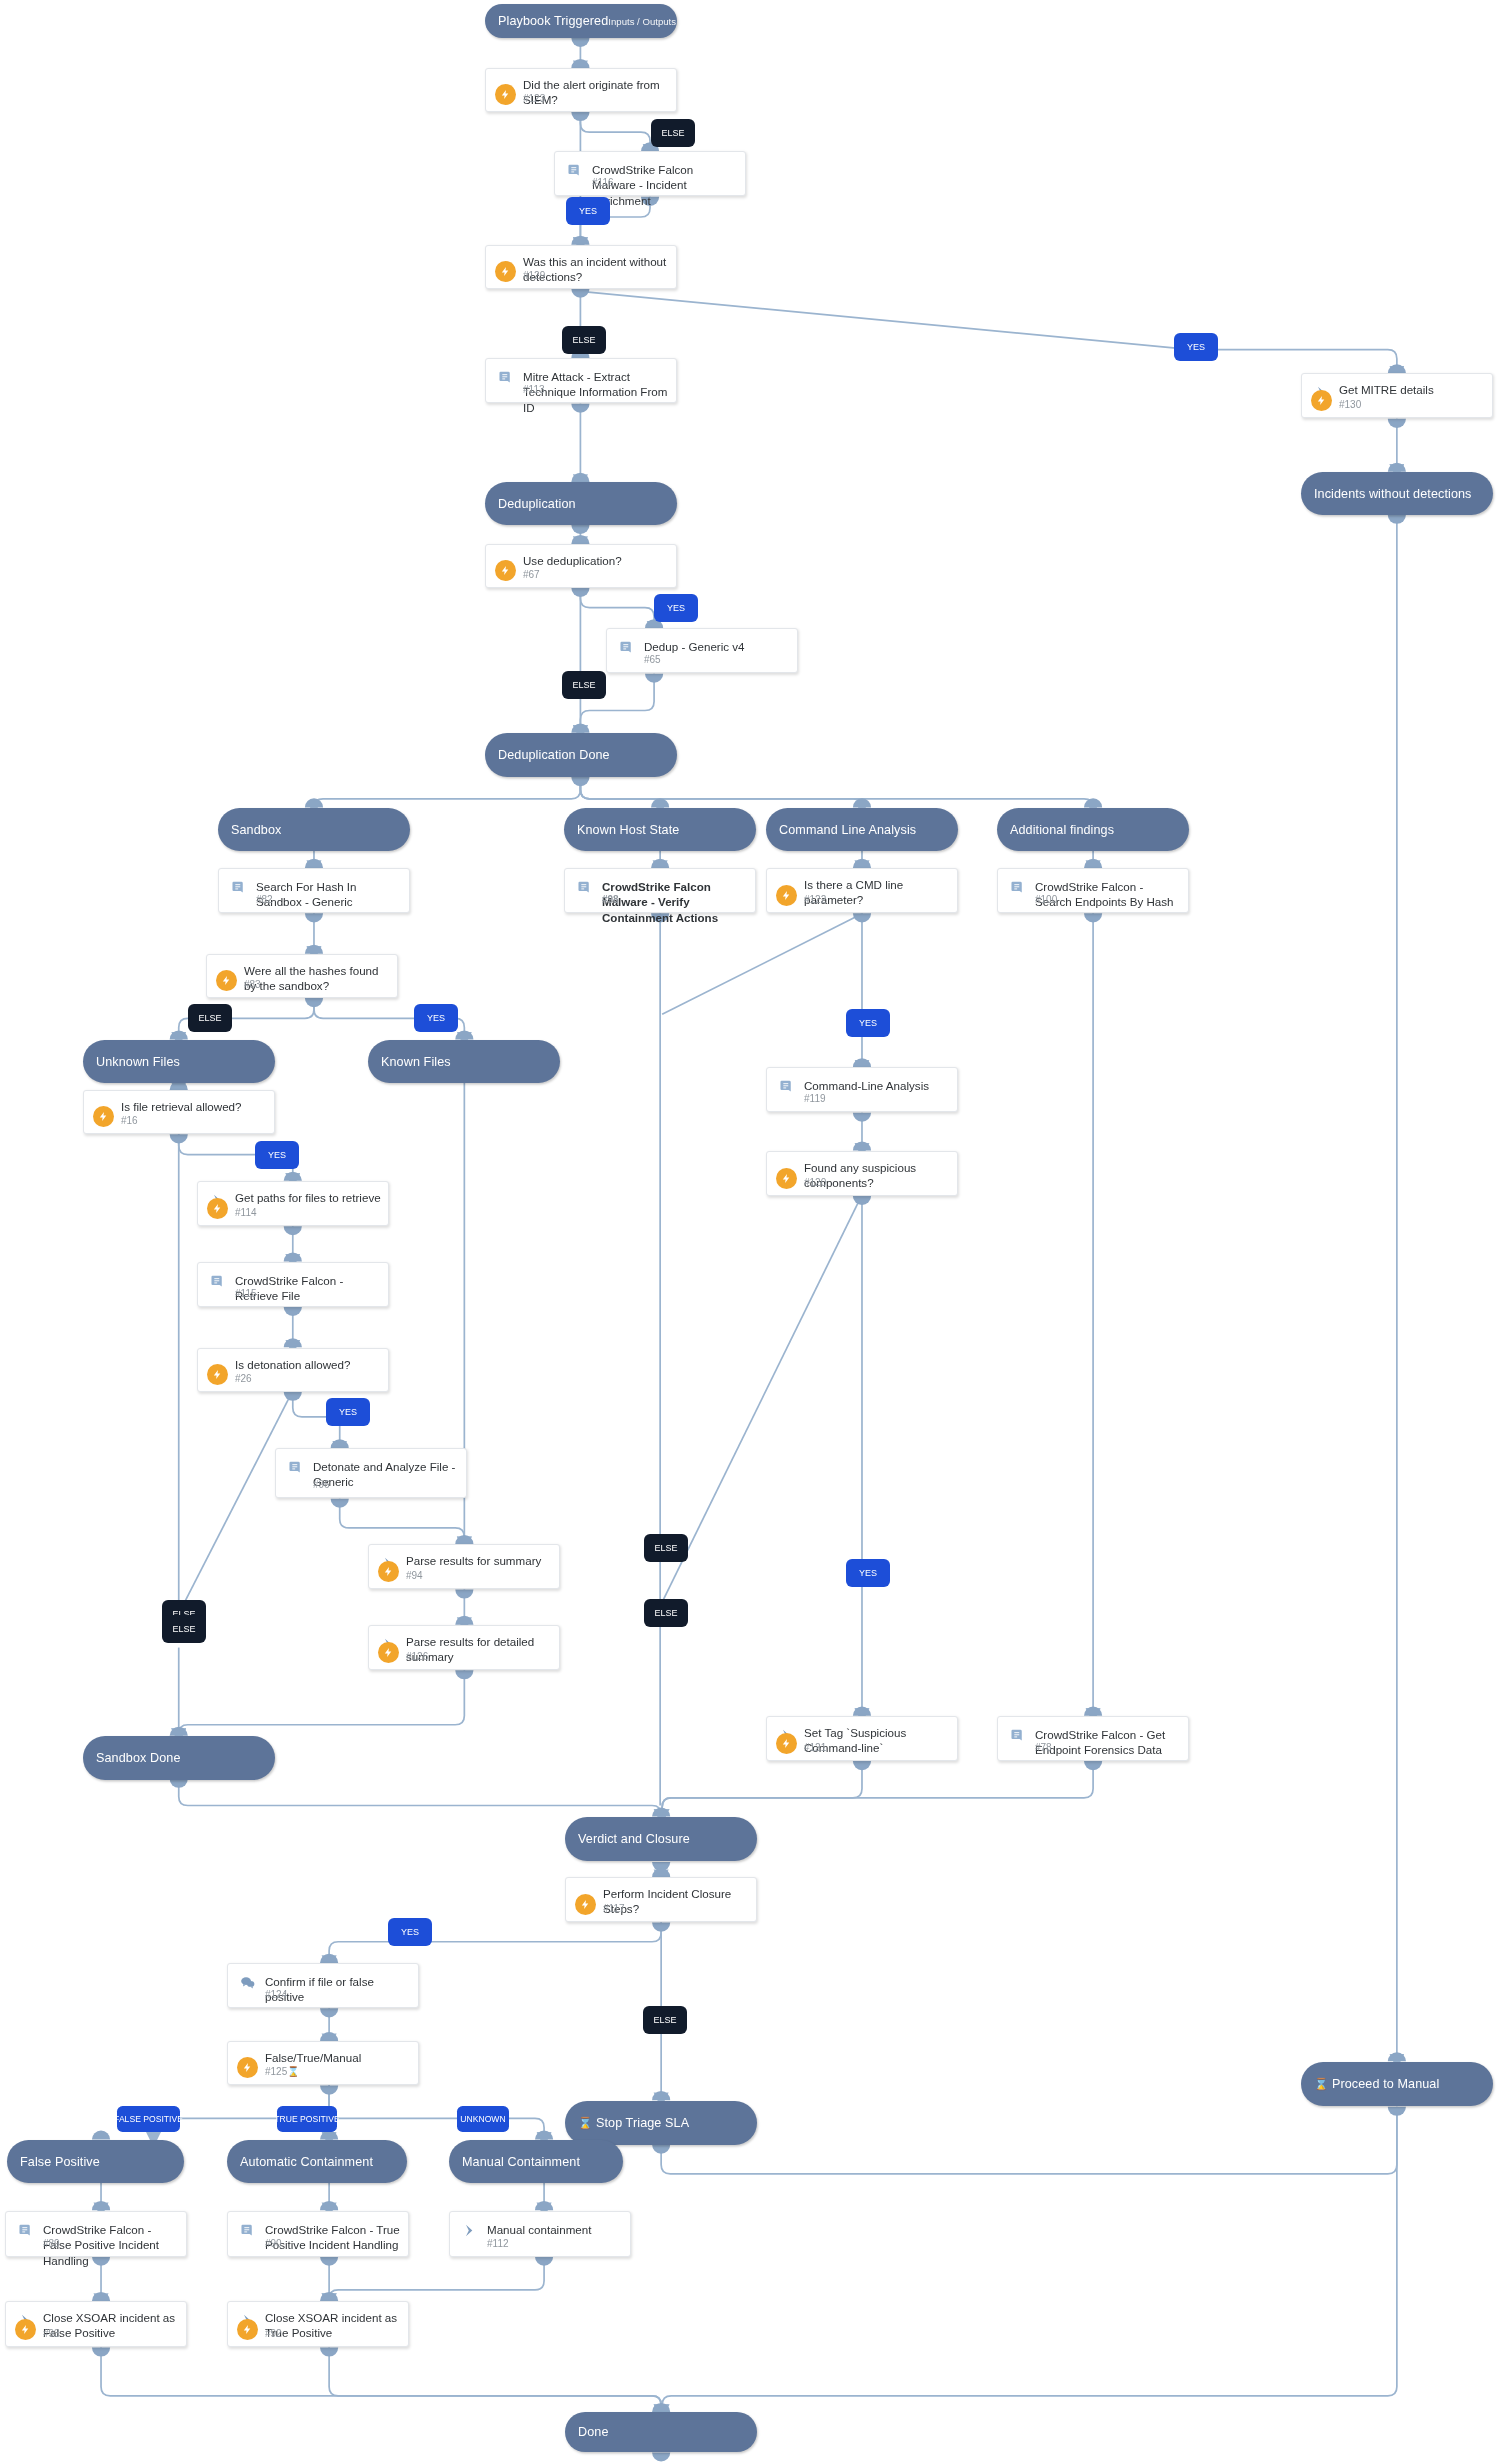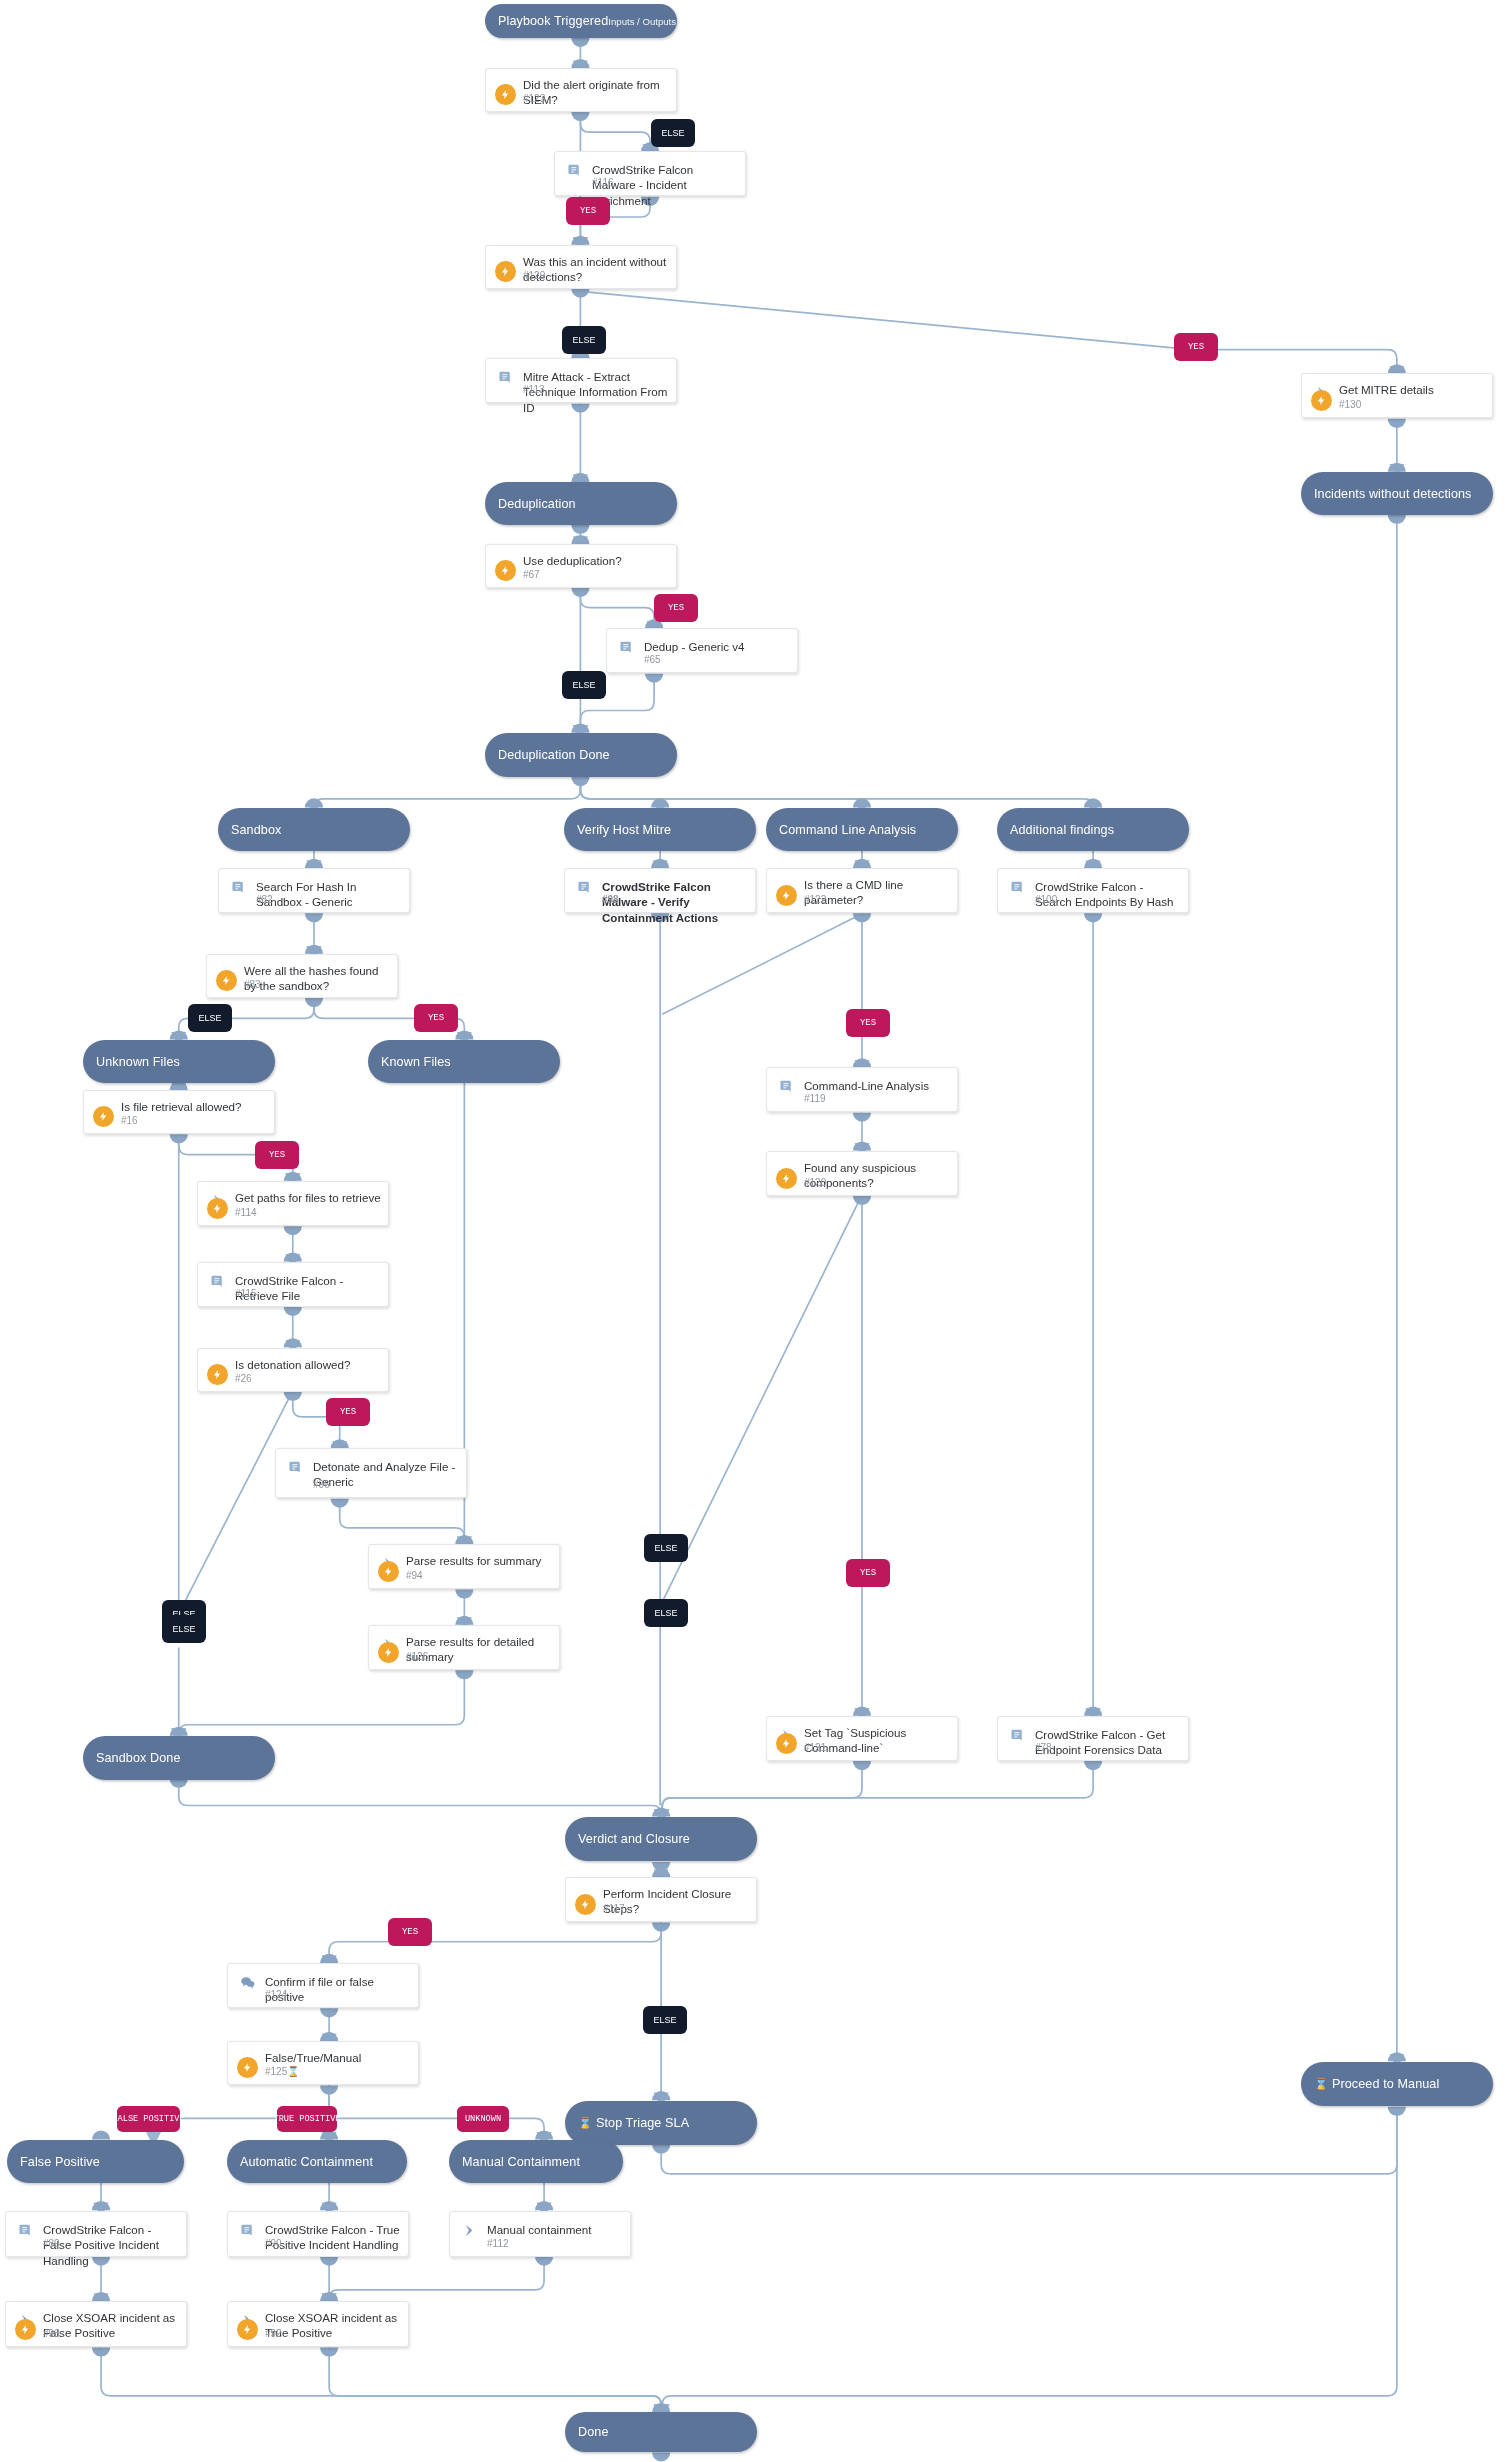--- a/index.html
+++ b/index.html
@@ -23,21 +23,21 @@
   .card .tid{position:absolute;left:37px;bottom:6.6px;font-size:10px;color:#90979e;}
   .card .bolt{position:absolute;left:9px;bottom:5.6px;width:21px;height:21px;border-radius:50%;
         background:#f2a52b;display:flex;align-items:center;justify-content:center;}
   .card .bolt svg{width:11px;height:11px;}
   .card.idonly .title{top:10px;}
 
   
   .lbl{position:absolute;border-radius:6px;display:flex;align-items:center;justify-content:center;
        font-size:9px;color:#fff;box-sizing:border-box;padding:0 22px;white-space:nowrap;}
   .lbl.dark{background:#111b2b;height:28px;}
-  .lbl.blue{background:#be185d;height:28px;font-family:Liberation Mono, monospace;}
+  .lbl.blue{background:#1d4ed8;height:28px;}
   .lbl.small{font-size:8.6px;height:26px;border-radius:5.6px;}
 
   
   .diamond{width:15px;height:15px;background:#7e9cbe;transform:rotate(45deg);margin:1.5px 0 0 1.5px;border-radius:1.5px;}
 </style>
 </head>
 <body>
 
 <div id="canvas">
 
@@ -275,21 +275,21 @@
 
   <div class="pill" style="left:485px;top:733px;width:192px;height:44px;">
     <span class="ptitle">Deduplication Done</span>
     </div>
 
   <div class="pill" style="left:218px;top:808px;width:192px;height:43px;">
     <span class="ptitle">Sandbox</span>
     </div>
 
   <div class="pill" style="left:564px;top:808px;width:192px;height:43px;">
-    <span class="ptitle">Verify Host Mitre</span>
+    <span class="ptitle">Known Host State</span>
     </div>
 
   <div class="pill" style="left:766px;top:808px;width:192px;height:43px;">
     <span class="ptitle">Command Line Analysis</span>
     </div>
 
   <div class="pill" style="left:997px;top:808px;width:192px;height:43px;align-items:center;">
     <span class="ptitle">Additional findings</span>
     </div>
 

